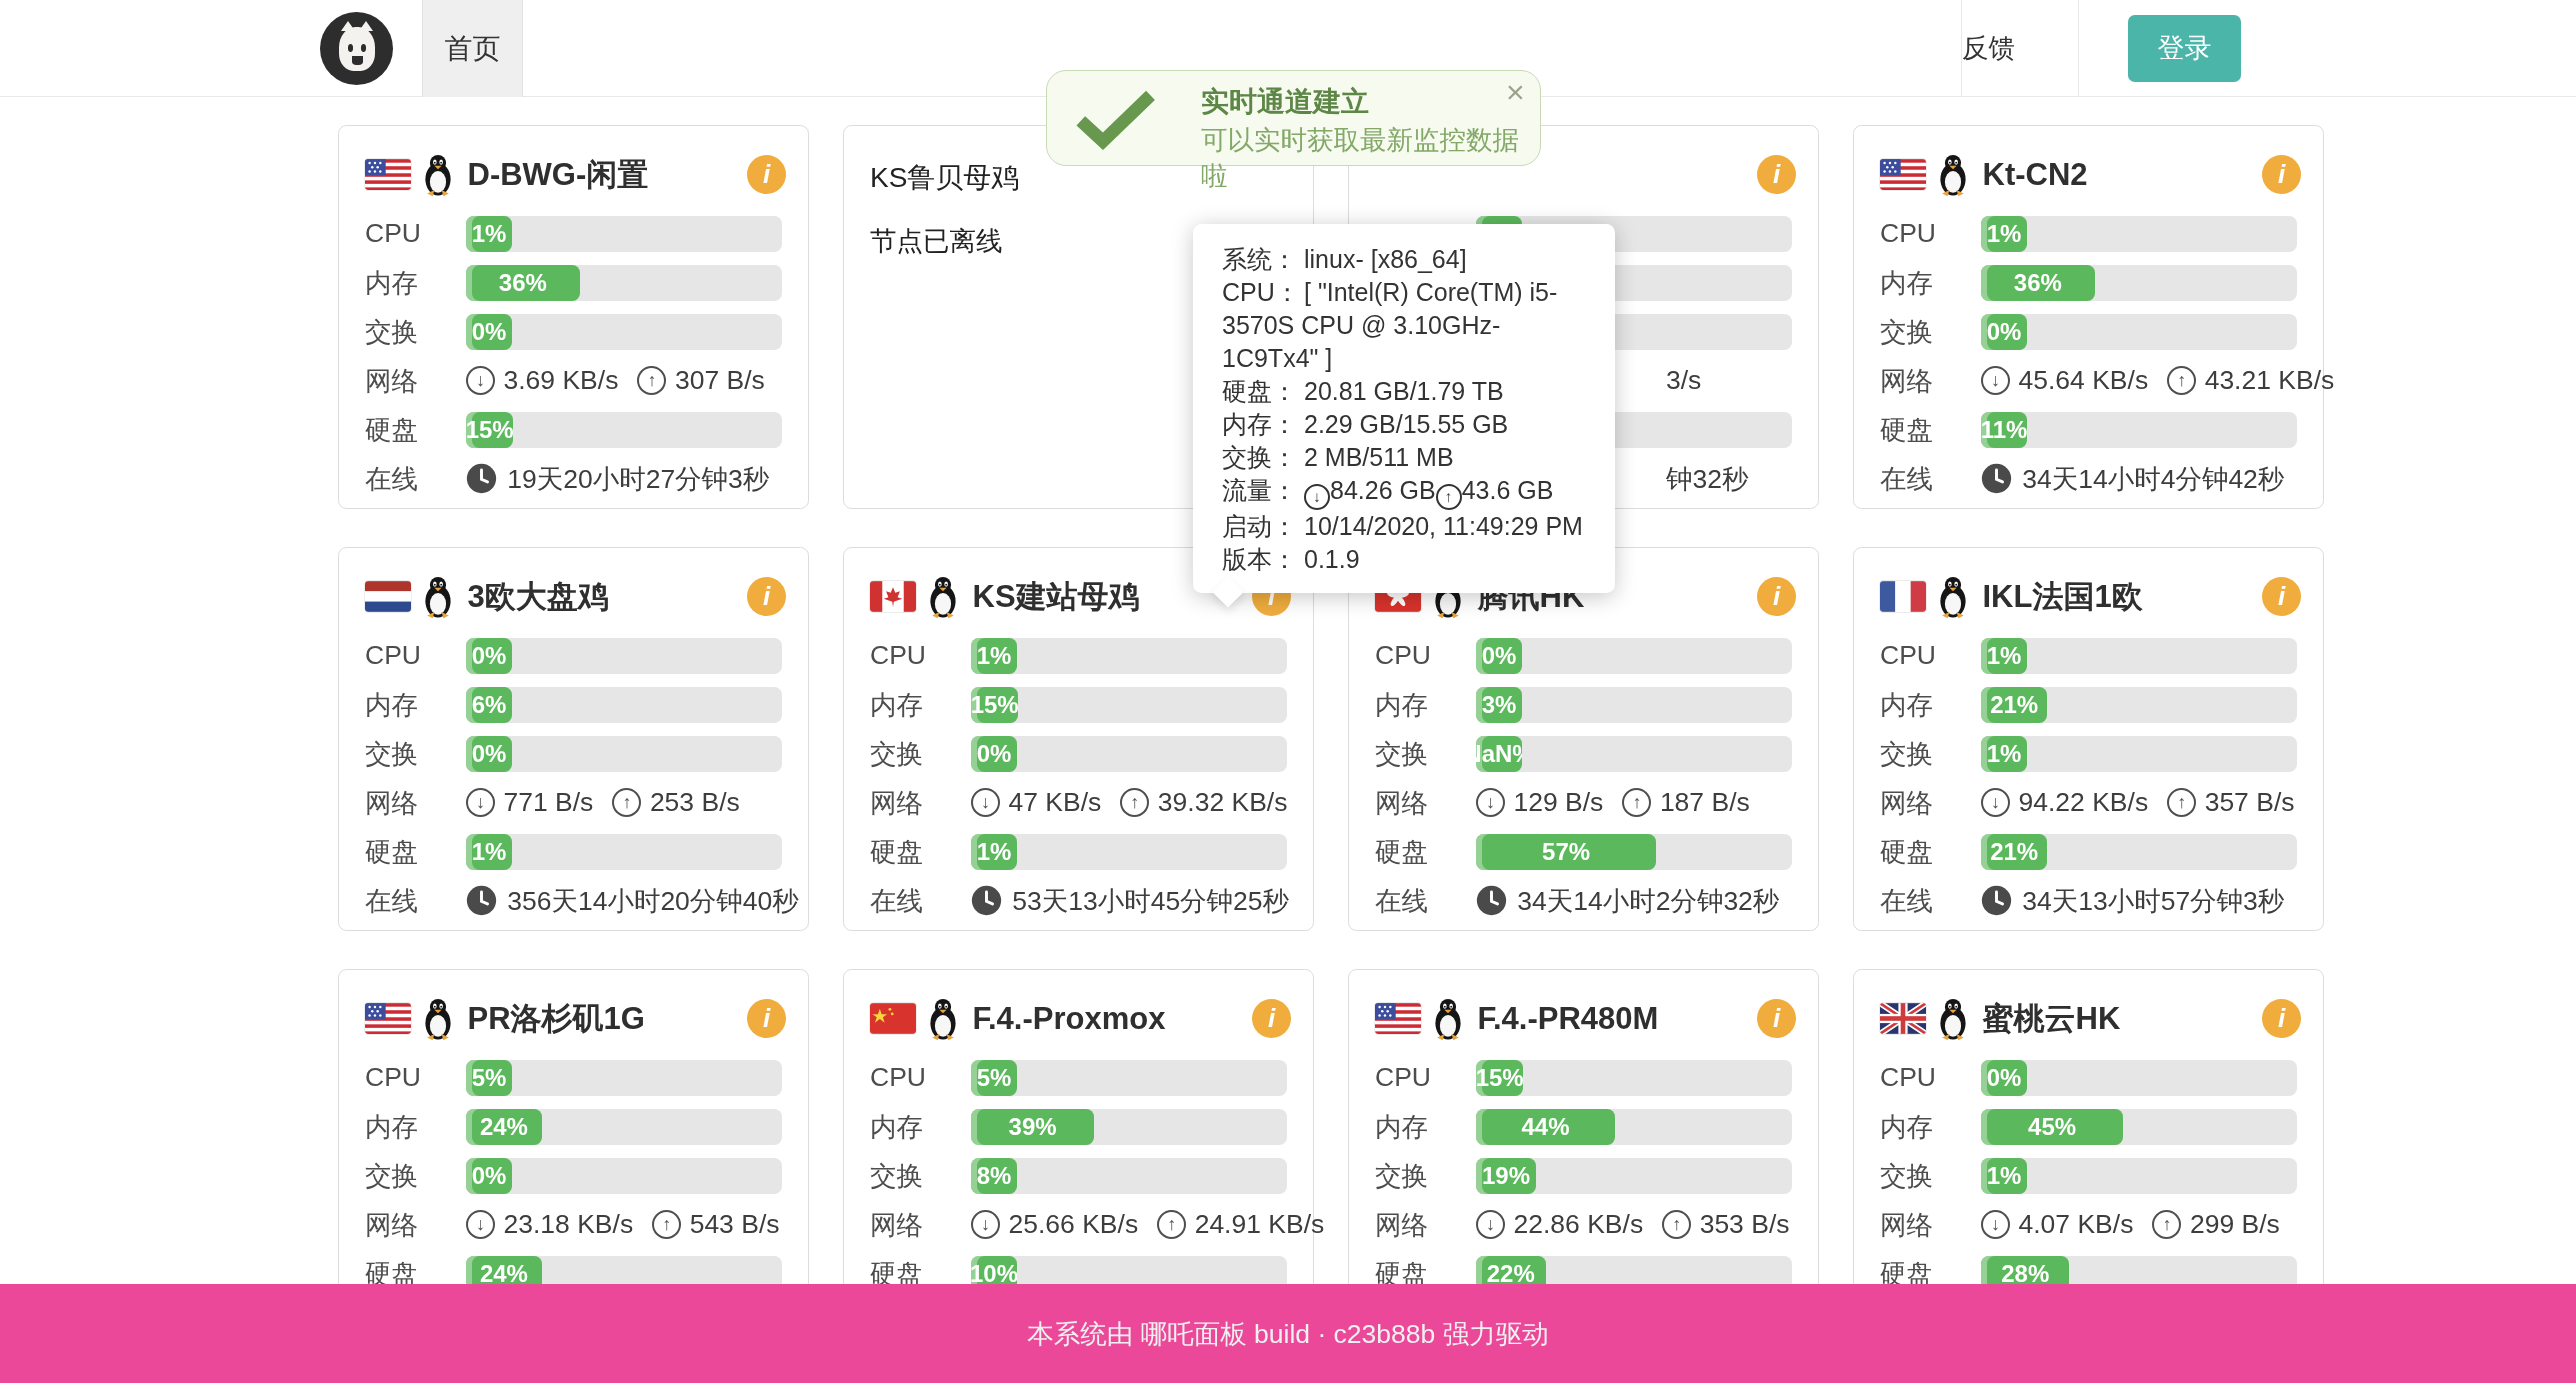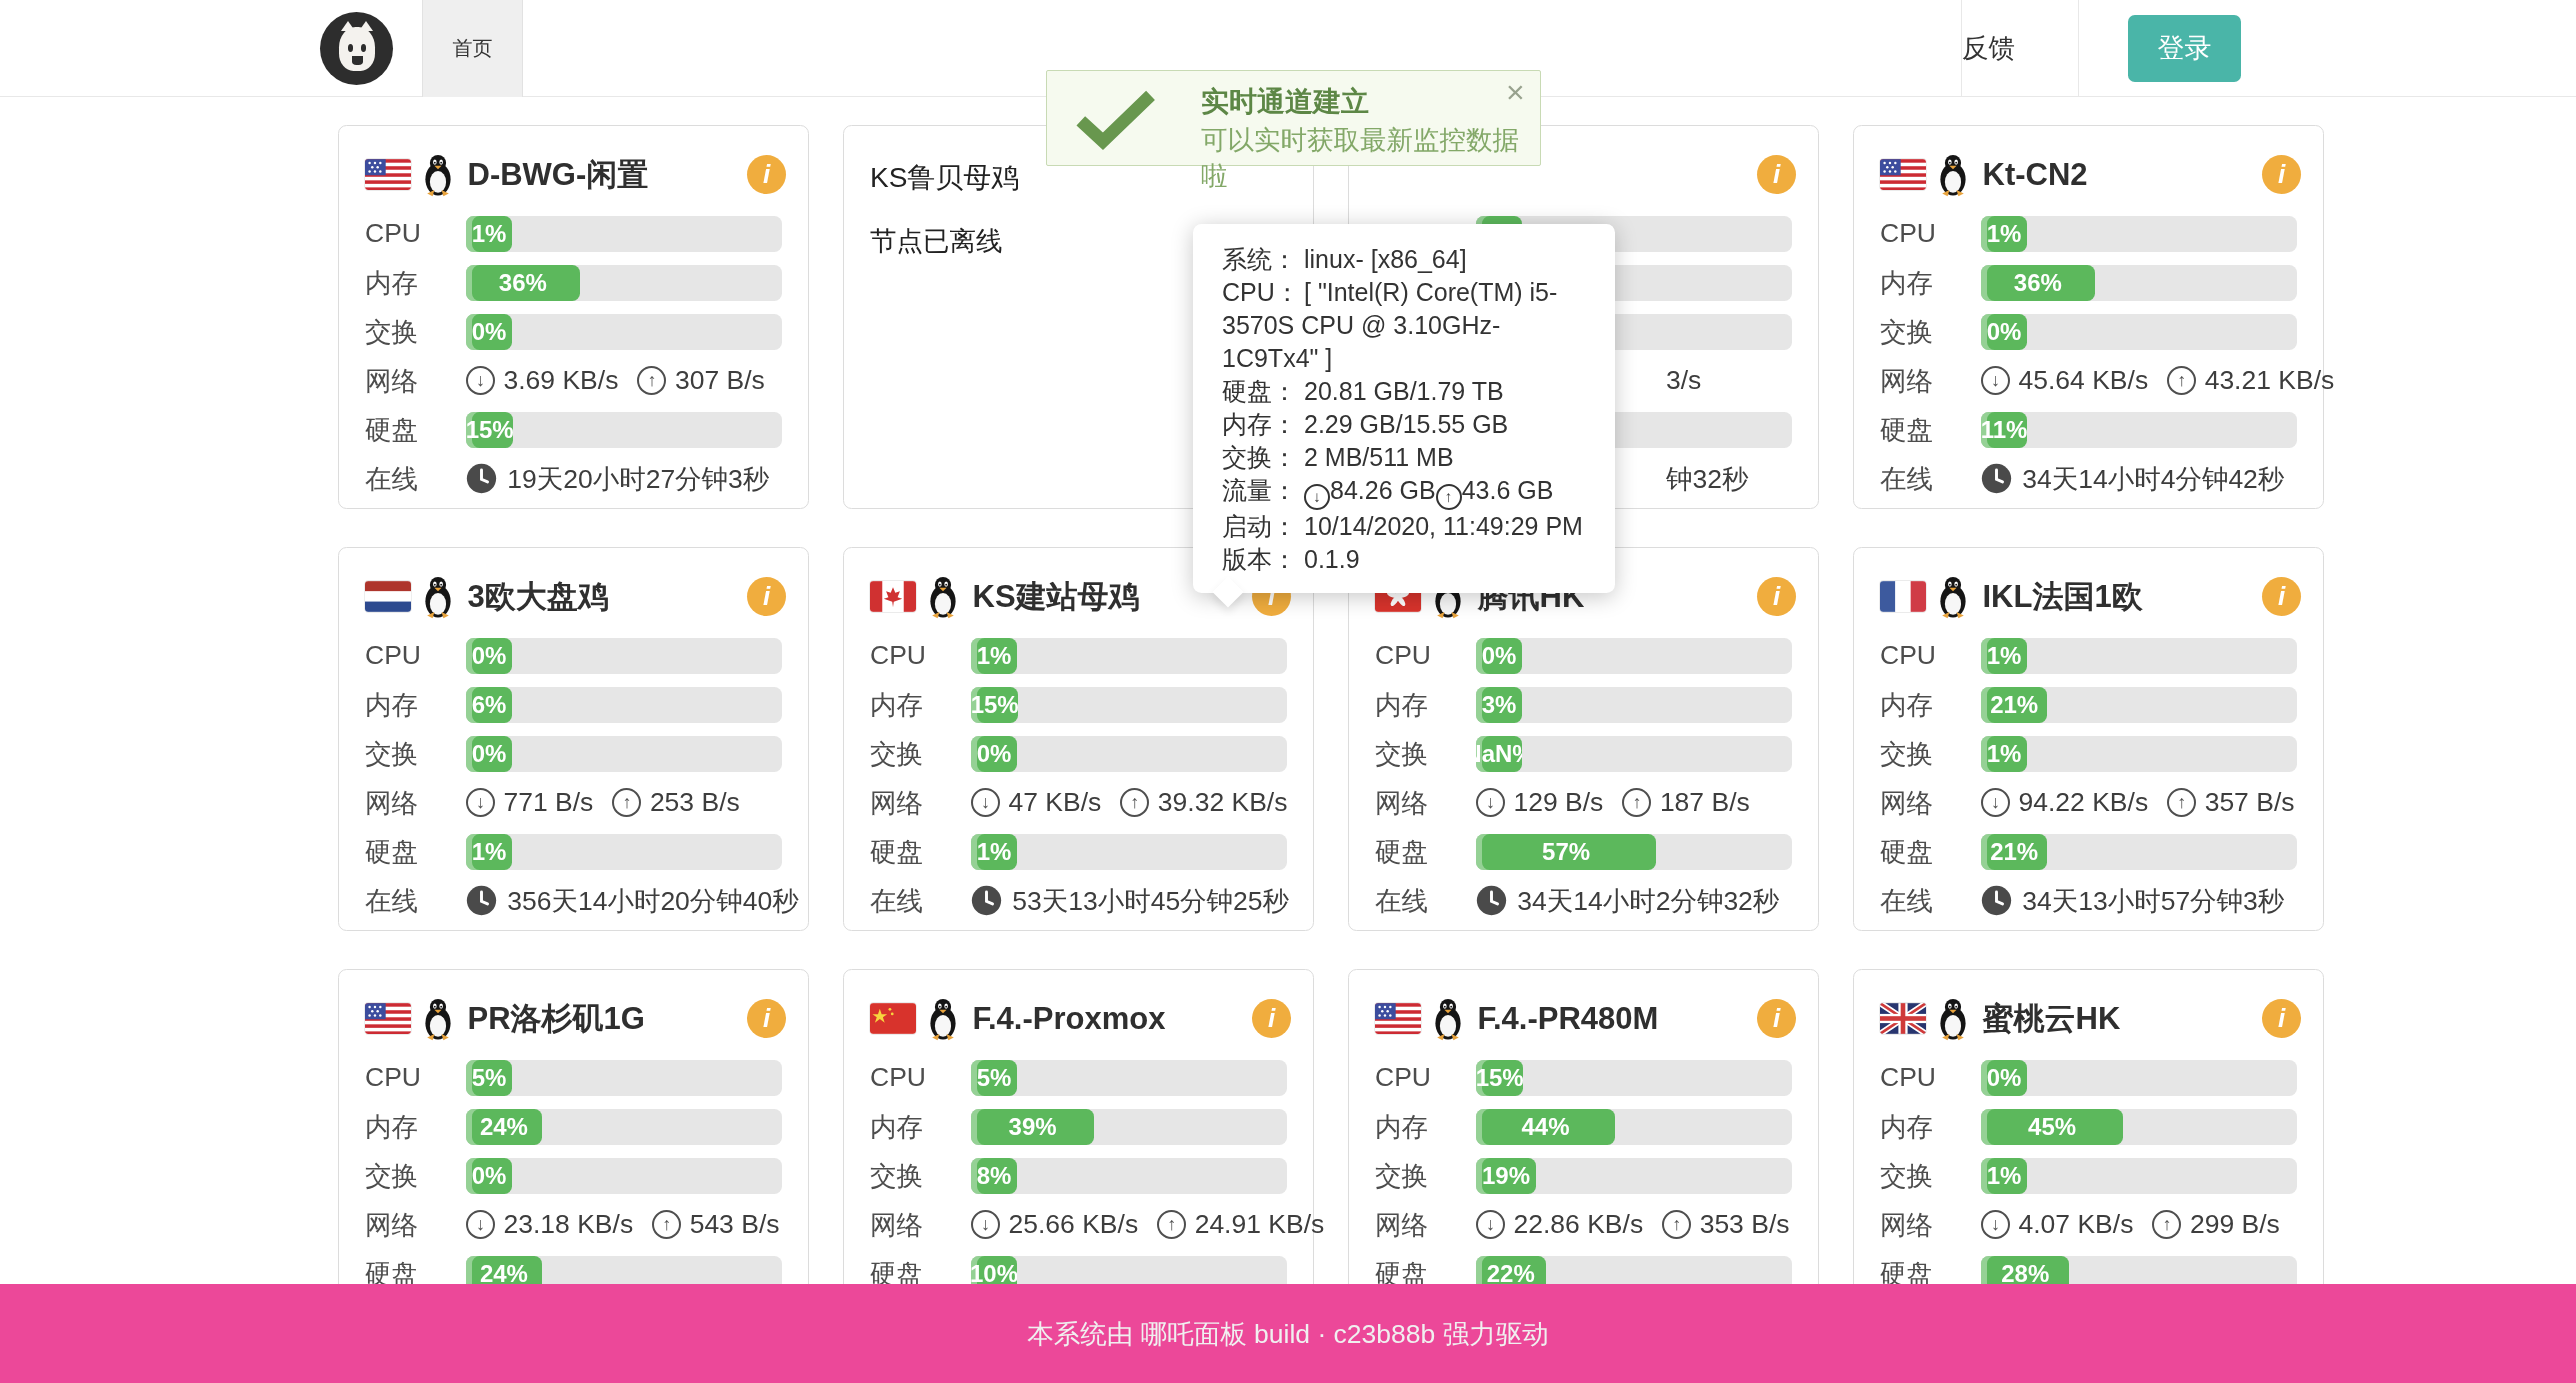--- a/index.html
+++ b/index.html
@@ -15,21 +15,21 @@
   .logo .face { position:absolute; left:19px; top:15.4px; width:36px; height:44px;
     background:#f4f2ee; border-radius:46% 46% 40% 40%; }
   .logo .ear1,.logo .ear2{ position:absolute; top:8.5px; width:0;height:0;
     border-left:7.7px solid transparent;border-right:7.7px solid transparent;border-bottom:10.2px solid #f4f2ee;}
   .logo .ear1{left:20.5px} .logo .ear2{left:39px}
   .logo .eye1,.logo .eye2{position:absolute;top:32px;width:5.1px;height:7.7px;background:#2d2d2d;border-radius:50%;}
   .logo .eye1{left:28px}.logo .eye2{left:41px}
   .logo .mouth{position:absolute;left:32px;top:44px;width:11px;height:8.5px;background:#2d2d2d;border-radius:0 0 40% 40%;}
   .home-tab { position:absolute; left:422px; top:0; width:101px; height:97px;
     background:#efefef; border-left:0.9px solid #e2e2e2; border-right:0.9px solid #e2e2e2;
-    text-align:center; line-height:97px; font-size:20px; color:#333; cursor:pointer; }
+    text-align:center; line-height:97px; font-size:28px; color:#333; cursor:pointer; }
   .feedback { position:absolute; left:1961px; top:0; width:118px; height:97px;
     border-left:0.9px solid #e8e8e8; border-right:0.9px solid #e8e8e8;
     text-align:left; line-height:97px; font-size:26.5px; color:#333; cursor:pointer; }
   .login-btn { position:absolute; left:2128px; top:15.4px; width:113px; height:67px;
     border:none; border-radius:6.8px; background:#4ab5a8; color:#fff; font-size:27px;
     line-height:67px; text-align:center; cursor:pointer; font-family:inherit; }
 
   
   .grid { position:absolute; left:290px; top:125px; width:1990px; z-index:1;
     display:grid; grid-template-columns:repeat(4,471px); grid-auto-rows:384px;
@@ -56,21 +56,21 @@
     display:flex; align-items:center; justify-content:center; font-size:18px; font-weight:bold;
     color:#4f4f4f; margin-right:8.5px; }
   .gap { width:19px; flex:0 0 auto;}
   .clock { width:31px; height:31px; flex:0 0 auto; margin-right:10.2px;}
   .frag { margin-left:190px; }
   .off-name { font-size:28px; color:#222; margin:12px 0 26px 0; }
   .off-msg { font-size:26.5px; color:#222; }
 
   
   .toast { position:absolute; left:1046px; top:70px; width:495px; height:96px;
-    background:#f6faef; border:1.7px solid #c8dab4; border-radius:2px; z-index:30; }
+    background:#f6faef; border:1.7px solid #c8dab4; border-radius:20px; z-index:30; }
   .toast .chk { position:absolute; left:27px; top:19px; }
   .toast-title { position:absolute; left:154px; top:12px; font-size:28px; font-weight:bold; color:#5d8746; }
   .toast-msg { position:absolute; left:154px; top:51px; font-size:26.5px; color:#83a868; }
   .toast-close { position:absolute; right:15.4px; top:5.1px; font-size:32px; color:#98a28e; cursor:pointer; line-height:32px;}
 
   
   .tooltip { position:absolute; left:1193px; top:224px; width:422px; z-index:20;
     background:#fff; border-radius:8.5px; padding:19px 29px 17px 29px;
     box-shadow:0 3.4px 22px rgba(0,0,0,.22); font-size:25px; line-height:33px; color:#333; }
   .tooltip::after { content:""; position:absolute; left:24px; bottom:-10.2px; width:22px; height:22px;

